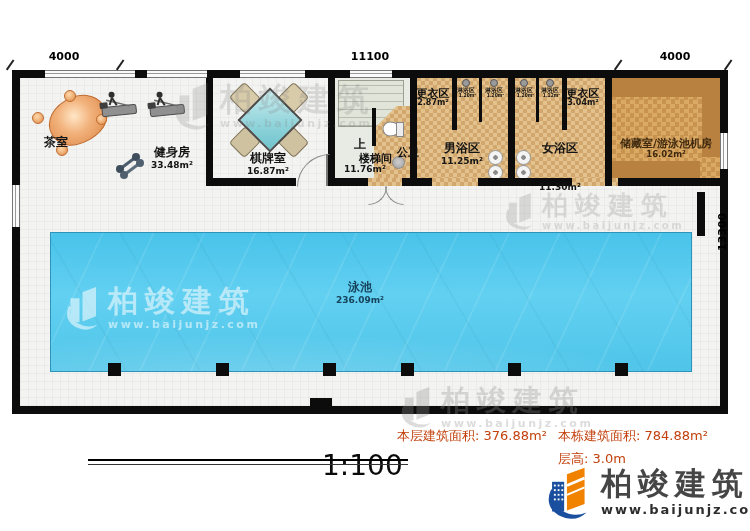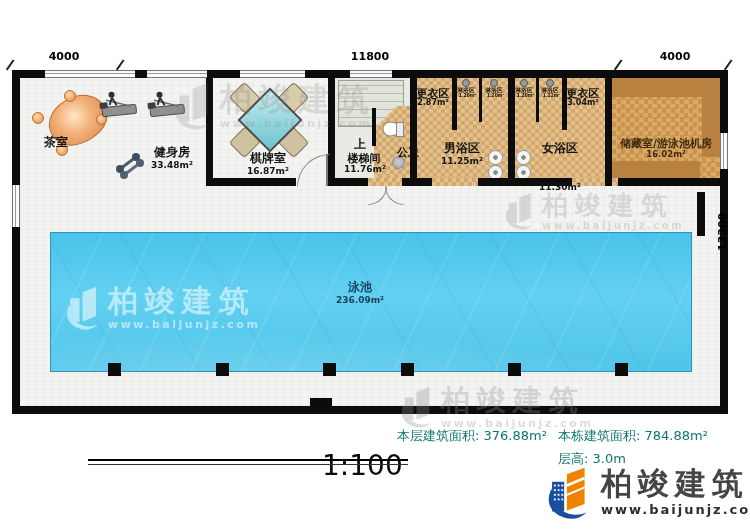--- a/index.html
+++ b/index.html
@@ -44,21 +44,21 @@
   .drain{border-radius:50%;border:1px solid #8a8a8a;background:radial-gradient(circle at 50% 45%,#cfcfcf,#9f9f9f);}
   .basin{border-radius:50%;border:1px solid #999;background:radial-gradient(circle at 50% 50%,#8a8a8a 0 2px,#f4f4f4 2.5px);}
   .head{border-radius:50%;background:#9a9a9a;border:1px solid #555;}
   
   .wm{display:flex;align-items:center;gap:6px;pointer-events:none;}
   .wm .nm{font-weight:bold;letter-spacing:7px;line-height:1;white-space:nowrap;}
   .wm .ur{font-weight:bold;font-size:11px;letter-spacing:2.5px;line-height:1;margin-top:3px;white-space:nowrap;}
   
   .title-cn{font-size:31px;letter-spacing:2px;color:#0a0a0a;white-space:nowrap;}
   .title-scale{font-size:28px;color:#0a0a0a;white-space:nowrap;}
-  .stat{font-size:13px;color:#0f766e;white-space:nowrap;}
+  .stat{font-size:13px;color:#c2410c;white-space:nowrap;}
   .logo-name{font-size:31px;font-weight:bold;letter-spacing:6px;color:#454545;line-height:1;white-space:nowrap;}
   .logo-url{font-size:13px;font-weight:bold;letter-spacing:2px;color:#2d2d2d;line-height:1;margin-top:4px;white-space:nowrap;}
 </style>
 </head>
 <body>
 
 <div class="canvas">
 
   <div class="a deck" style="left:20px;top:78px;width:700px;height:328px;"></div>
 
@@ -172,21 +172,21 @@
   <div class="a col" style="left:401px;top:363px;width:13px;height:13px;"></div>
   <div class="a col" style="left:508px;top:363px;width:13px;height:13px;"></div>
   <div class="a col" style="left:615px;top:363px;width:13px;height:13px;"></div>
 
   <div class="a lbl" style="left:30px;top:136px;width:52px;">茶室</div>
   <div class="a lbl" style="left:140px;top:146px;width:64px;">健身房</div>
   <div class="a area" style="left:140px;top:161px;width:64px;">33.48m²</div>
   <div class="a lbl" style="left:238px;top:152px;width:60px;">棋牌室</div>
   <div class="a area" style="left:238px;top:167px;width:60px;">16.87m²</div>
   <div class="a lbl" style="left:345px;top:138px;width:30px;">上</div>
-  <div class="a lbl-sm" style="left:336px;top:153px;width:56px;">楼梯间</div>
+  <div class="a lbl-sm" style="left:336px;top:153px;width:56px;text-align:right;">楼梯间</div>
   <div class="a area" style="left:338px;top:165px;width:54px;">11.76m²</div>
   <div class="a lbl-sm" style="left:391px;top:147px;width:34px;">公卫</div>
   <div class="a lbl-sm" style="left:407px;top:88px;width:52px;">更衣区</div>
   <div class="a area" style="left:407px;top:99px;width:52px;font-size:8px;">2.87m²</div>
   <div class="a lbl-sm" style="left:557px;top:88px;width:52px;">更衣区</div>
   <div class="a area" style="left:557px;top:99px;width:52px;font-size:8px;">3.04m²</div>
 
   <div class="a stall" style="left:453px;top:88px;width:26px;">
     <div class="n">淋浴区</div>
     <div class="ar">1.20m²</div>
@@ -256,21 +256,21 @@
         <div class="nm" style="font-size:29px;">柏竣建筑</div>
     <div class="ur">www.baijunjz.com</div>
       </div>
   </div>
 
   <div class="a tick" style="left:4px;top:64px;"></div>
   <div class="a tick" style="left:114px;top:64px;"></div>
   <div class="a tick" style="left:612px;top:64px;"></div>
   <div class="a tick" style="left:722px;top:64px;"></div>
   <div class="a dim" style="left:34px;top:50px;width:60px;">4000</div>
-  <div class="a dim" style="left:340px;top:50px;width:60px;">11800</div>
+  <div class="a dim" style="left:340px;top:50px;width:60px;">11100</div>
   <div class="a dim" style="left:645px;top:50px;width:60px;">4000</div>
   <div class="a dim" style="left:716px;top:196px;width:16px;height:72px;writing-mode:vertical-rl;transform:rotate(180deg);">13300</div>
 
   <div class="a title-scale" style="left:322px;top:425px;margin-top:24px;">1:100</div>
   <div class="a" style="left:88px;top:459px;width:320px;height:2px;background:#000;"></div>
   <div class="a" style="left:88px;top:464px;width:320px;height:1px;background:#333;"></div>
 
   <div class="a stat" style="left:397px;top:427px;">
     <span>本层建筑面积:</span>
     <span>376.88m²</span>

